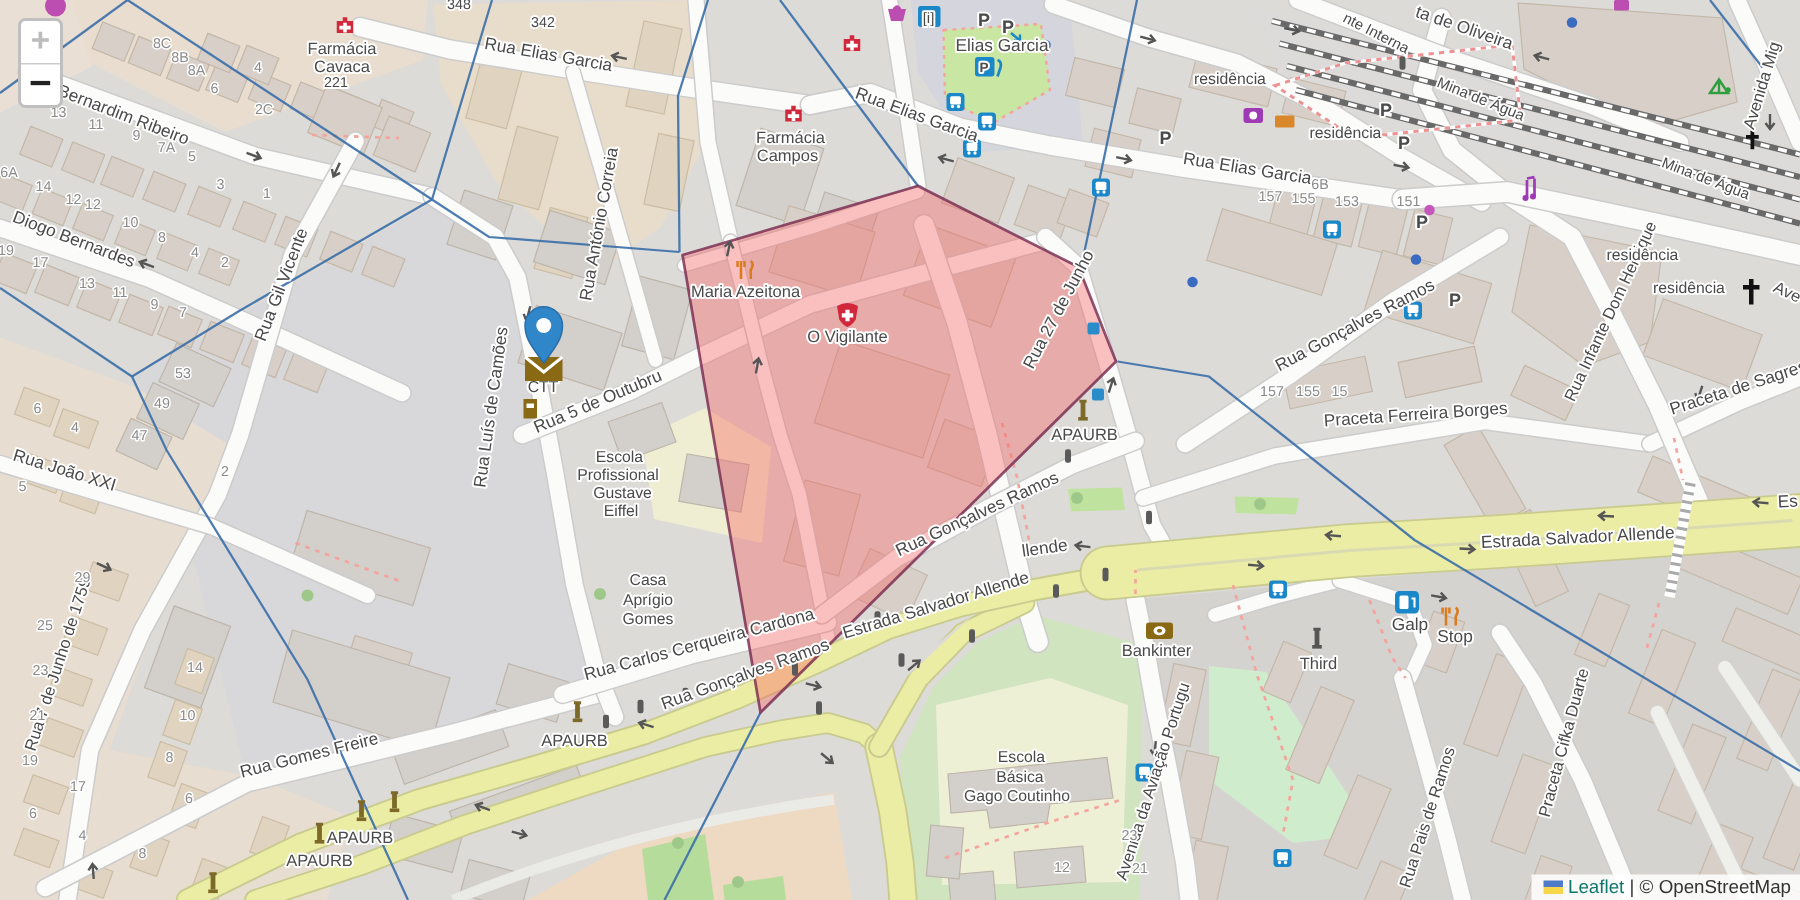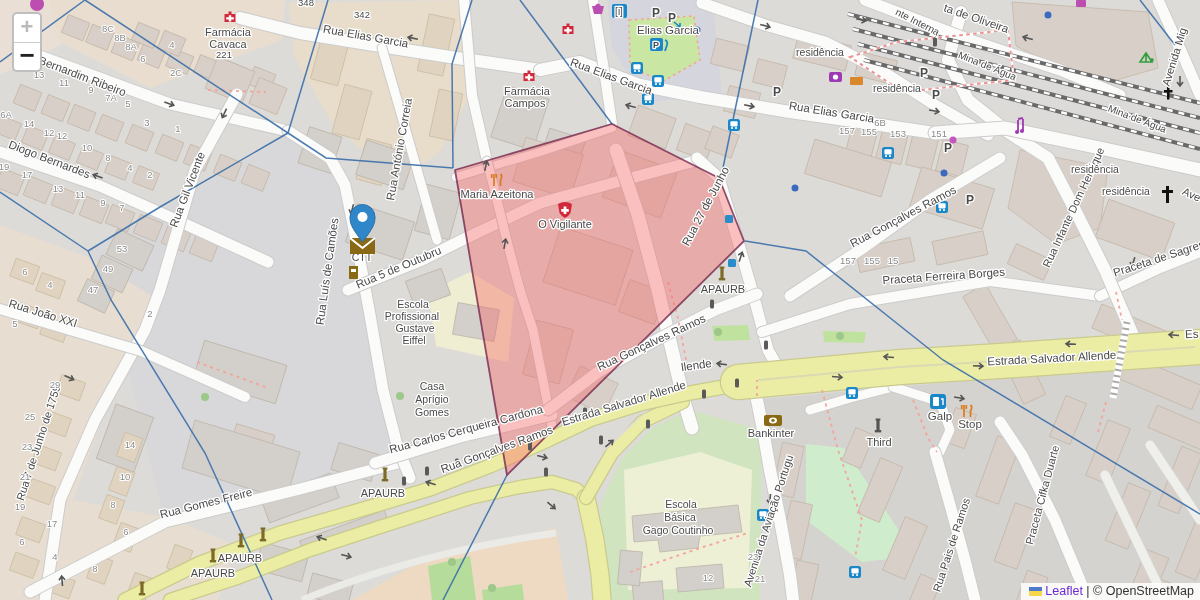--- a/index.html
+++ b/index.html
@@ -858,12 +858,12 @@
     </g>
 </svg>
 
 <div style="position:absolute;left:12px;top:12px;width:30px;height:60px;background:#fff;border:2px solid rgba(0,0,0,0.25);border-radius:5px;box-sizing:border-box;z-index:10">
 <div style="width:26px;height:28px;border-bottom:1px solid #ccc;text-align:center;line-height:26px;font-size:22px;font-weight:bold;color:#bbb">+</div>
 <div style="width:26px;height:27px;text-align:center;line-height:24px;font-size:26px;font-weight:bold;color:#222">−</div>
 </div>
 
 <div style="position:absolute;right:0;bottom:0;height:17px;background:rgba(255,255,255,0.85);padding:0 6px 0 8px;font-size:12.5px;line-height:17px;color:#333;z-index:10">
 <span style="display:inline-block;width:13px;height:9px;vertical-align:-1px;background:linear-gradient(#4e7ac7 50%,#f7d749 50%)"></span>
-<span style="color:#6d28d9"> Leaflet</span> | © OpenStreetMap</div>
+<span style="color:#0f766e"> Leaflet</span> | © OpenStreetMap</div>
 </body></html>

